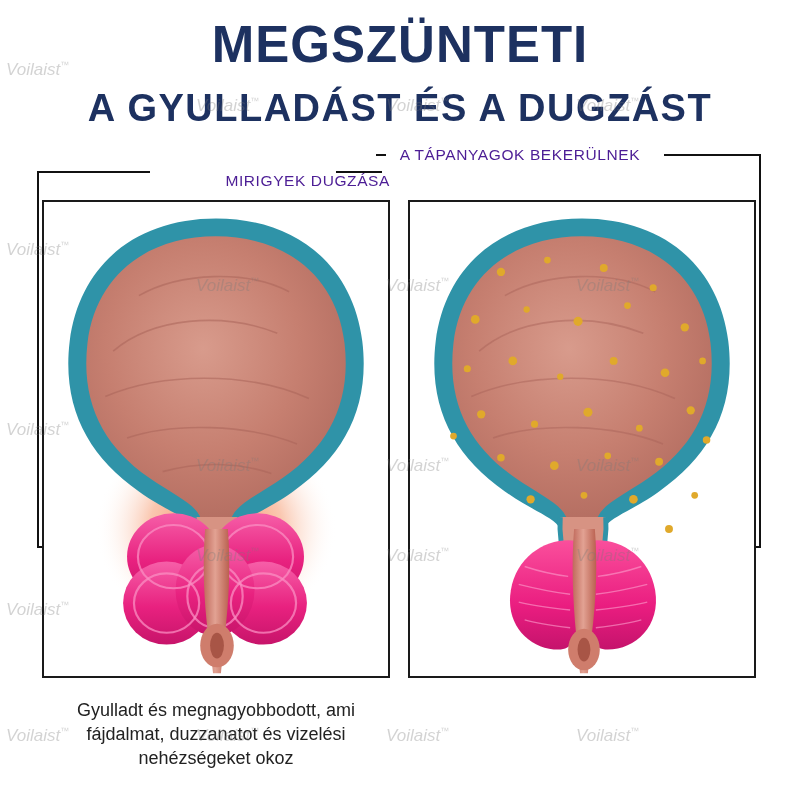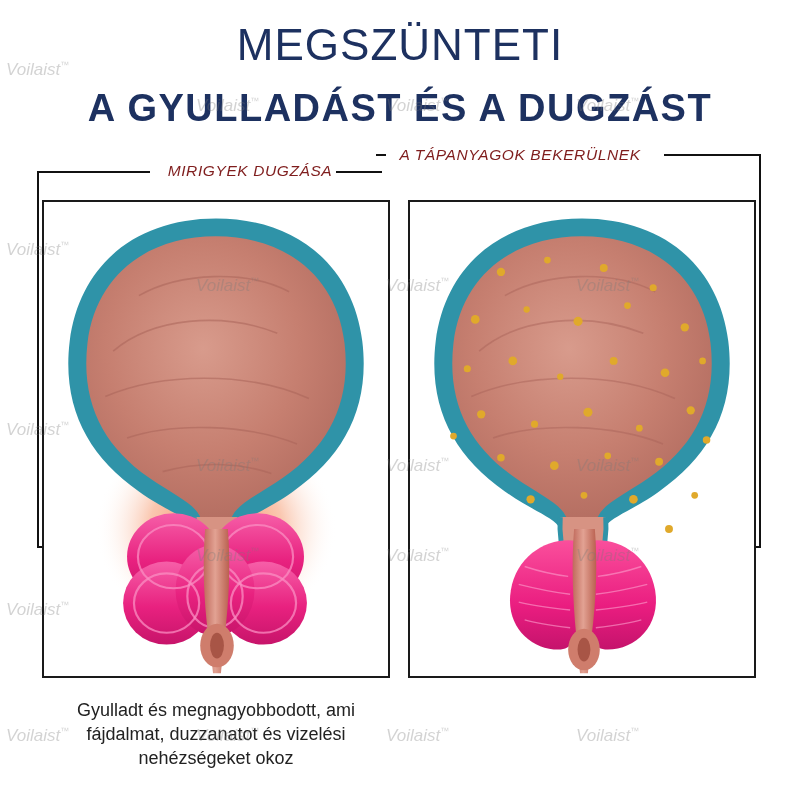--- a/index.html
+++ b/index.html
@@ -17,48 +17,47 @@
   }
 
   
   .headline {
     position: absolute;
     left: 0; right: 0;
     top: 18px;
     text-align: center;
   }
   .headline .line1 {
-    font-size: 44px;
-    font-weight: normal;
+    font-size: 51px;
+    font-weight: bold;
     color: #1d3160;
     letter-spacing: 1px;
     line-height: 54px;
     white-space: nowrap;
   }
   .headline .line2 {
     font-size: 38px;
     font-weight: bold;
     color: #1d3160;
     letter-spacing: 1.5px;
     line-height: 38px;
     margin-top: 17px;
     white-space: nowrap;
   }
 
   
   .callout {
     position: absolute;
     font-size: 15.5px;
-    color: #7f1d1d;
+    color: #4c1d95;
     letter-spacing: 0.6px;
     text-align: center;
     line-height: 21px;
-    font-style: italic;
-  }
-  #callout-left  { left: 110px; top: 160px; width: 280px; }
+  }
+  #callout-left  { left: 110px; top: 170px; width: 280px; text-align: right; }
   #callout-right { left: 370px; top: 144px; width: 300px; }
 
   
   .svg-layer {
     position: absolute;
     left: 0; top: 0;
     width: 800px; height: 800px;
     pointer-events: none;
   }
 

